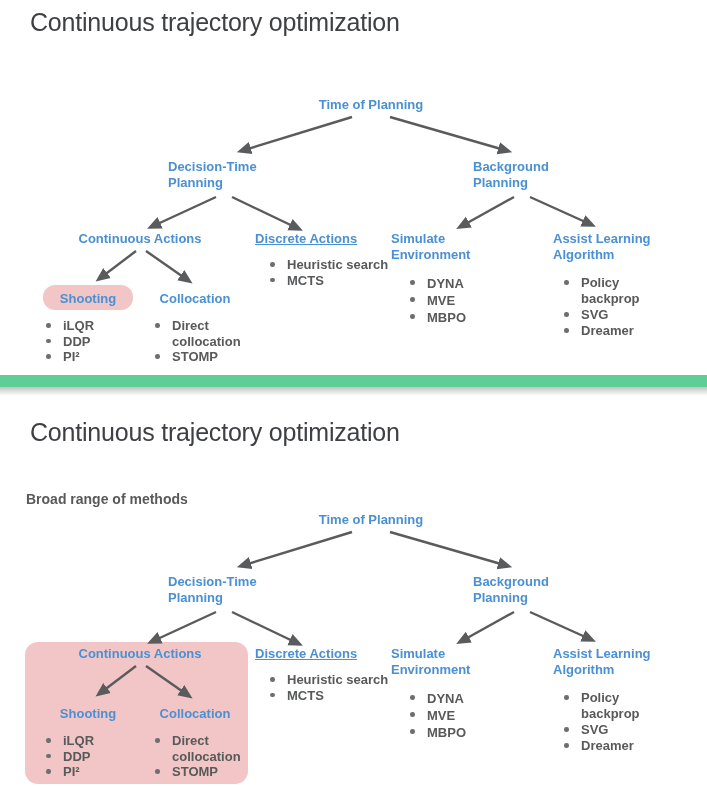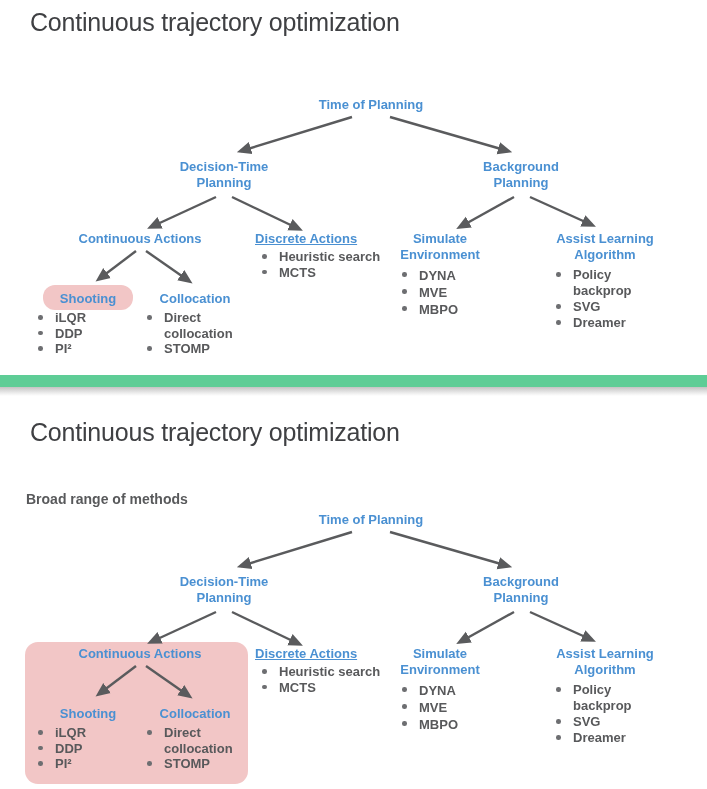--- a/index.html
+++ b/index.html
@@ -15,25 +15,25 @@
     color:var(--title);letter-spacing:-0.2px;white-space:nowrap;}
   .subtitle{position:absolute;left:26px;font-size:14px;font-weight:700;color:var(--dark);margin-top:20px;}
   .divider-green{position:absolute;left:0;width:707px;height:12px;background:var(--green);}
   .divider-shadow{position:absolute;left:0;width:707px;height:9px;
     background:linear-gradient(#c3c3c3,#efefef 70%,#ffffff);}
   .tree{position:absolute;left:0;width:707px;height:280px;}
   .arrows{position:absolute;left:0;top:0;pointer-events:none;}
   .arrows line{stroke:var(--arrow);stroke-width:2.4;}
   .ah{fill:var(--arrow);}
   .node{position:absolute;transform:translateX(-50%);font-size:13px;font-weight:700;
-    line-height:16px;color:var(--blue);text-align:center;white-space:nowrap;}
+    line-height:16px;color:var(--blue);white-space:nowrap;}
   .node.wrap{white-space:normal;}
   .node-left{position:absolute;font-size:13px;font-weight:700;line-height:16px;
     color:var(--blue);white-space:nowrap;text-decoration:underline;}
-  .blist{position:absolute;margin:0;padding:0;list-style:none;font-size:13px;
+  .blist{position:absolute;margin:8px;padding:0;list-style:none;font-size:13px;
     font-weight:700;color:var(--dark);}
   .blist li{position:relative;padding-left:23px;line-height:15.5px;}
   .blist li::before{content:"";position:absolute;left:6px;top:5.4px;width:4.6px;height:4.6px;
     border-radius:50%;background:var(--bullet);}
   .hl-pill{position:absolute;left:43px;top:189px;width:90px;height:25px;border-radius:12px;
     background:var(--pink);}
   .hl-block{position:absolute;left:25px;top:131px;width:223px;height:142px;border-radius:13px;
     background:var(--pink);}
 </style>
 </head>

